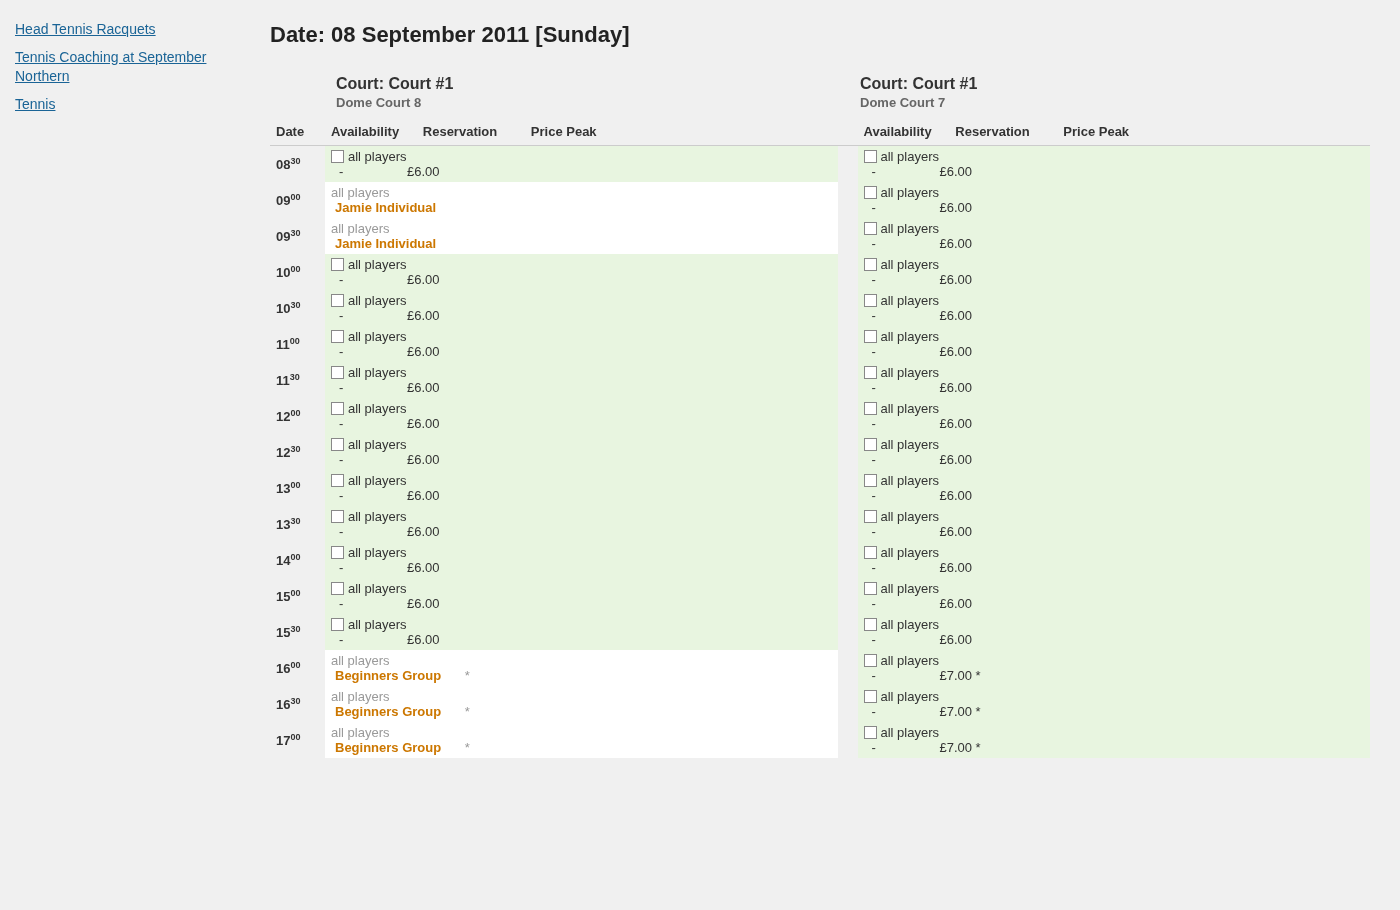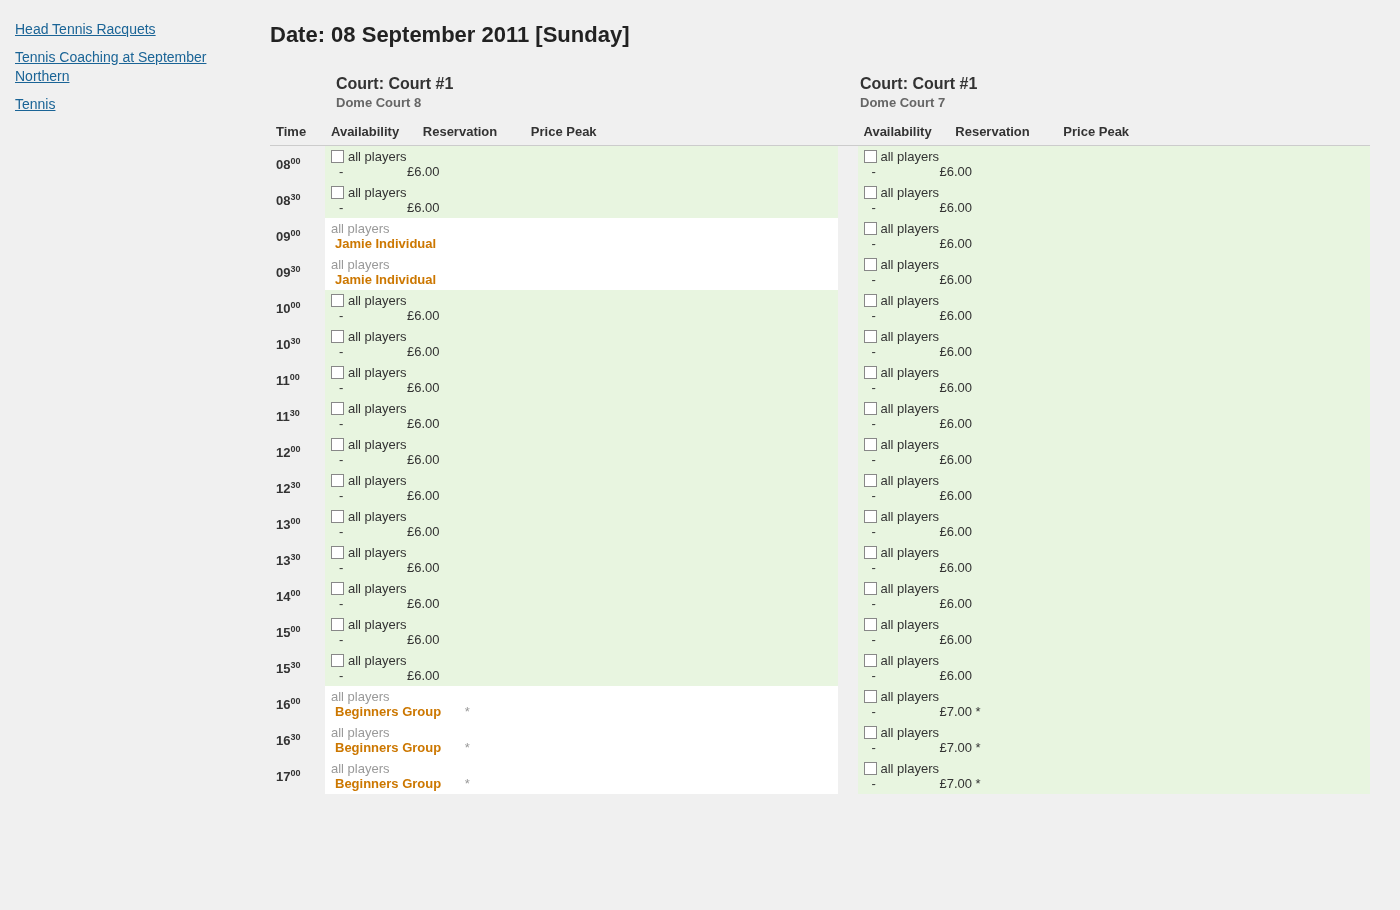--- a/index.html
+++ b/index.html
@@ -124,55 +124,35 @@
                 </div>
                 <div style="width:20px;"></div>
                 <div style="flex:1;">
                   <div class="court-title">Court: Court #1</div>
                   <div class="court-subtitle">Dome Court 7</div>
                 </div>
               </div>
             </th>
           </tr>
           <tr class="header-row">
-            <th style="width:55px;">Time</th>
+            <th style="width:55px;">Date</th>
             <th style="min-width:340px;">
               <span>Availability</span>
               <span style="margin-left:20px;">Reservation</span>
               <span style="margin-left:30px;">Price Peak</span>
             </th>
             <th style="width:20px;"></th>
             <th style="min-width:340px;">
               <span>Availability</span>
               <span style="margin-left:20px;">Reservation</span>
               <span style="margin-left:30px;">Price Peak</span>
             </th>
           </tr>
         </thead>
         <tbody id="slots-tbody">
-        <tr>
-              <td class="time-col">08<sup>00</sup></td>
-              <td style="background-color: rgb(232, 245, 224);">
-        <span class="availability-cell">
-          <span class="checkbox-icon"></span>
-          <span style="color:#333;">all players</span>
-        </span>
-        <span style="margin-left:8px; color:#333;">-</span>
-        <span style="margin-left:60px; color:#333;">£6.00</span>
-      </td>
-              <td style="width: 20px;"></td>
-              <td style="background-color: rgb(232, 245, 224);">
-      <span class="availability-cell">
-        <span class="checkbox-icon"></span>
-        <span style="color:#333;">all players</span>
-      </span>
-      <span style="margin-left:8px; color:#333;">-</span>
-      <span style="margin-left:60px; color:#333;">£6.00</span>
-    </td>
-            </tr>
             <tr>
               <td class="time-col">08<sup>30</sup></td>
               <td style="background-color: rgb(232, 245, 224);">
         <span class="availability-cell">
           <span class="checkbox-icon"></span>
           <span style="color:#333;">all players</span>
         </span>
         <span style="margin-left:8px; color:#333;">-</span>
         <span style="margin-left:60px; color:#333;">£6.00</span>
       </td>

